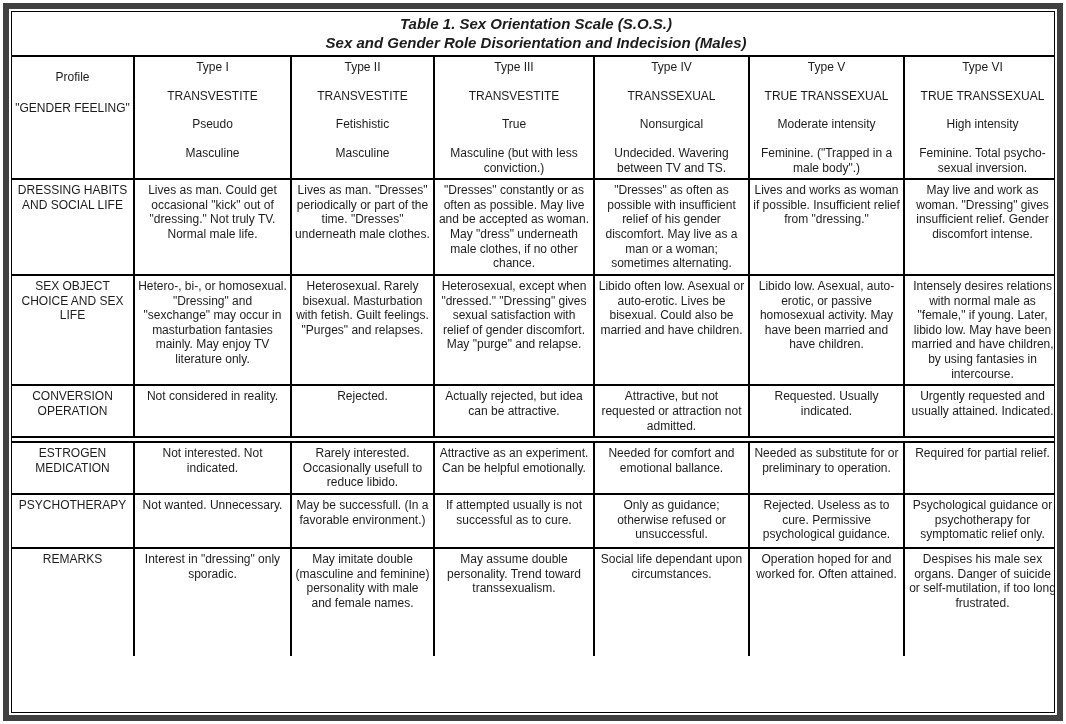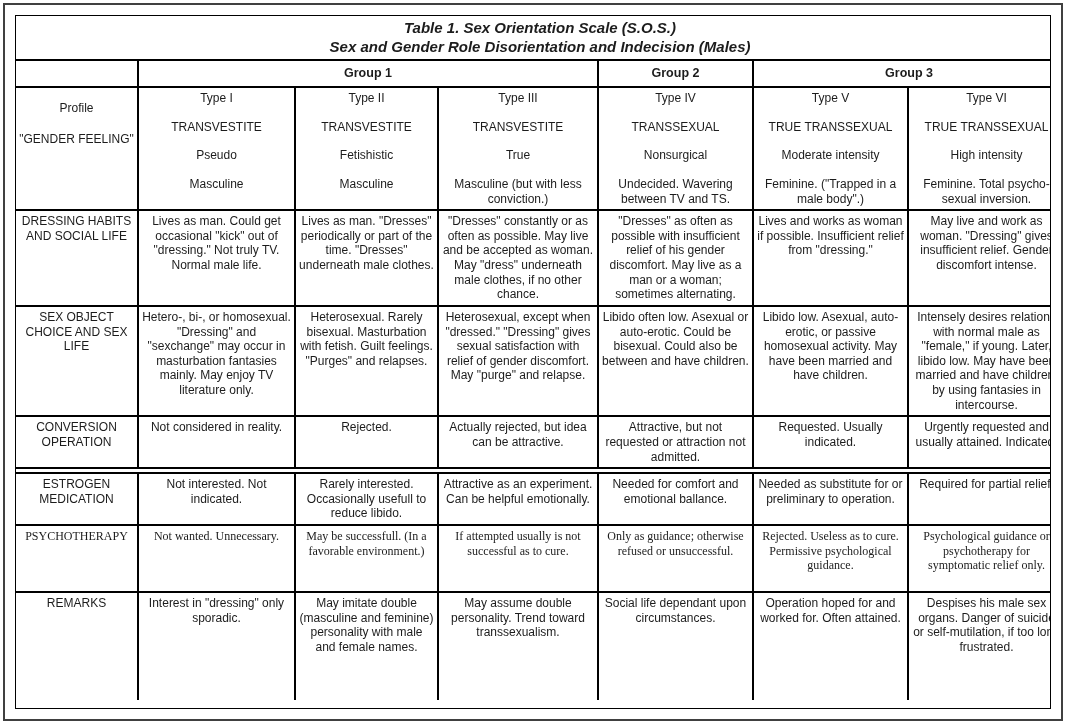--- a/index.html
+++ b/index.html
@@ -10,22 +10,22 @@
     color: #1c1c1c;
   }
   .page {
     width: 1066px;
     height: 724px;
     box-sizing: border-box;
     padding: 3px;
     background: #ffffff;
   }
   .frame-outer {
-    border: 2px solid #404040;
-    padding: 10px;
+    border: 6px solid #404040;
+    padding: 2px;
     box-sizing: border-box;
     width: 1060px;
     height: 718px;
   }
   .frame-inner {
     border: 1px solid #000;
     box-sizing: border-box;
     width: 100%;
     height: 100%;
     overflow: hidden;
@@ -63,21 +63,21 @@
     font-weight: bold;
     font-size: 12.5px;
     vertical-align: middle;
   }
   tr.r-profile { height: 117px; }
   tr.r-dressing { height: 95px; }
   tr.r-sexlife { height: 110px; }
   tr.r-kinsey { height: 22px; }
   tr.r-conversion { height: 50px; }
   tr.r-estrogen { height: 52px; }
-  tr.r-psycho { height: 67px; font-family: Liberation Serif, serif; }
+  tr.r-psycho { height: 54px; }
   tr.r-remarks { height: 108px; }
   tr.r-footer { height: 40px; }
 
   .pline { margin-bottom: 14px; }
   .pline:last-child { margin-bottom: 0; }
   .plabel1 { margin-top: 10px; margin-bottom: 16px; }
 
   td.label-cell { font-size: 12px; }
 
   tr.r-footer td {
@@ -107,26 +107,20 @@
         </colgroup>
 
         <tbody>
             <tr class="r-title">
           <td colspan="7">
             <div>Table 1. Sex Orientation Scale (S.O.S.)</div>
             <div>Sex and Gender Role Disorientation and Indecision (Males)</div>
           </td>
         </tr>
 
-        <tr class="r-groups">
-          <td></td>
-          <td colspan="3">Group 1</td>
-          <td>Group 2</td>
-          <td colspan="2">Group 3</td>
-        </tr>
 
         <tr class="r-profile">
           <td class="label-cell">
             <div class="plabel1">Profile</div>
             <div>"GENDER FEELING"</div>
           </td>
           <td>
             <div class="pline">Type I</div>
             <div class="pline">TRANSVESTITE</div>
             <div class="pline">Pseudo</div>
@@ -172,21 +166,21 @@
           <td>"Dresses" as often as possible with insufficient relief of his gender discomfort. May live as a man or a woman; sometimes alternating.</td>
           <td>Lives and works as woman if possible. Insufficient relief from "dressing."</td>
           <td>May live and work as woman. "Dressing" gives insufficient relief. Gender discomfort intense.</td>
         </tr>
 
         <tr class="r-sexlife">
           <td class="label-cell">SEX OBJECT CHOICE AND SEX LIFE</td>
           <td>Hetero-, bi-, or homosexual. "Dressing" and "sexchange" may occur in masturbation fantasies mainly. May enjoy TV literature only.</td>
           <td>Heterosexual. Rarely bisexual. Masturbation with fetish. Guilt feelings. "Purges" and relapses.</td>
           <td class="dl">Heterosexual, except when "dressed." "Dressing" gives sexual satisfaction with relief of gender discomfort. May "purge" and relapse.</td>
-          <td>Libido often low. Asexual or auto-erotic. Could be bisexual. Could also be between and have children.</td>
+          <td>Libido often low. Asexual or auto-erotic. Lives be bisexual. Could also be married and have children.</td>
           <td>Libido low. Asexual, auto-erotic, or passive homosexual activity. May have been married and have children.</td>
           <td>Intensely desires relations with normal male as "female," if young. Later, libido low. May have been married and have children, by using fantasies in intercourse.</td>
         </tr>
 
 
         <tr class="r-conversion">
           <td class="label-cell">CONVERSION OPERATION</td>
           <td>Not considered in reality.</td>
           <td>Rejected.</td>
           <td class="dl">Actually rejected, but idea can be attractive.</td>

